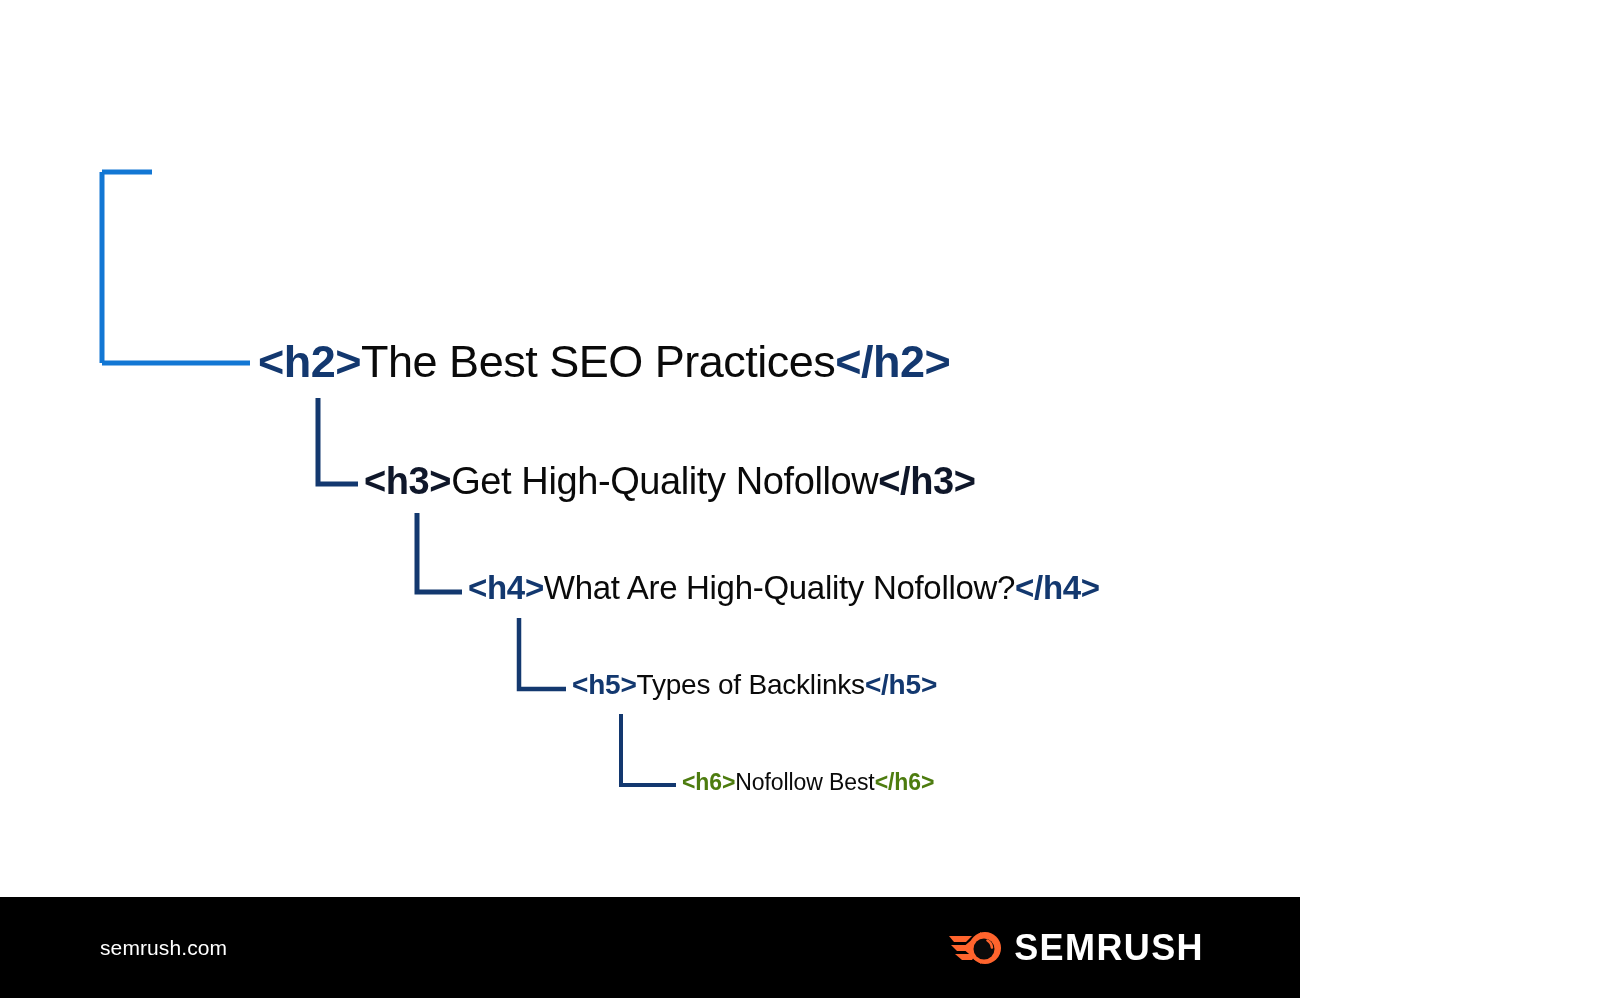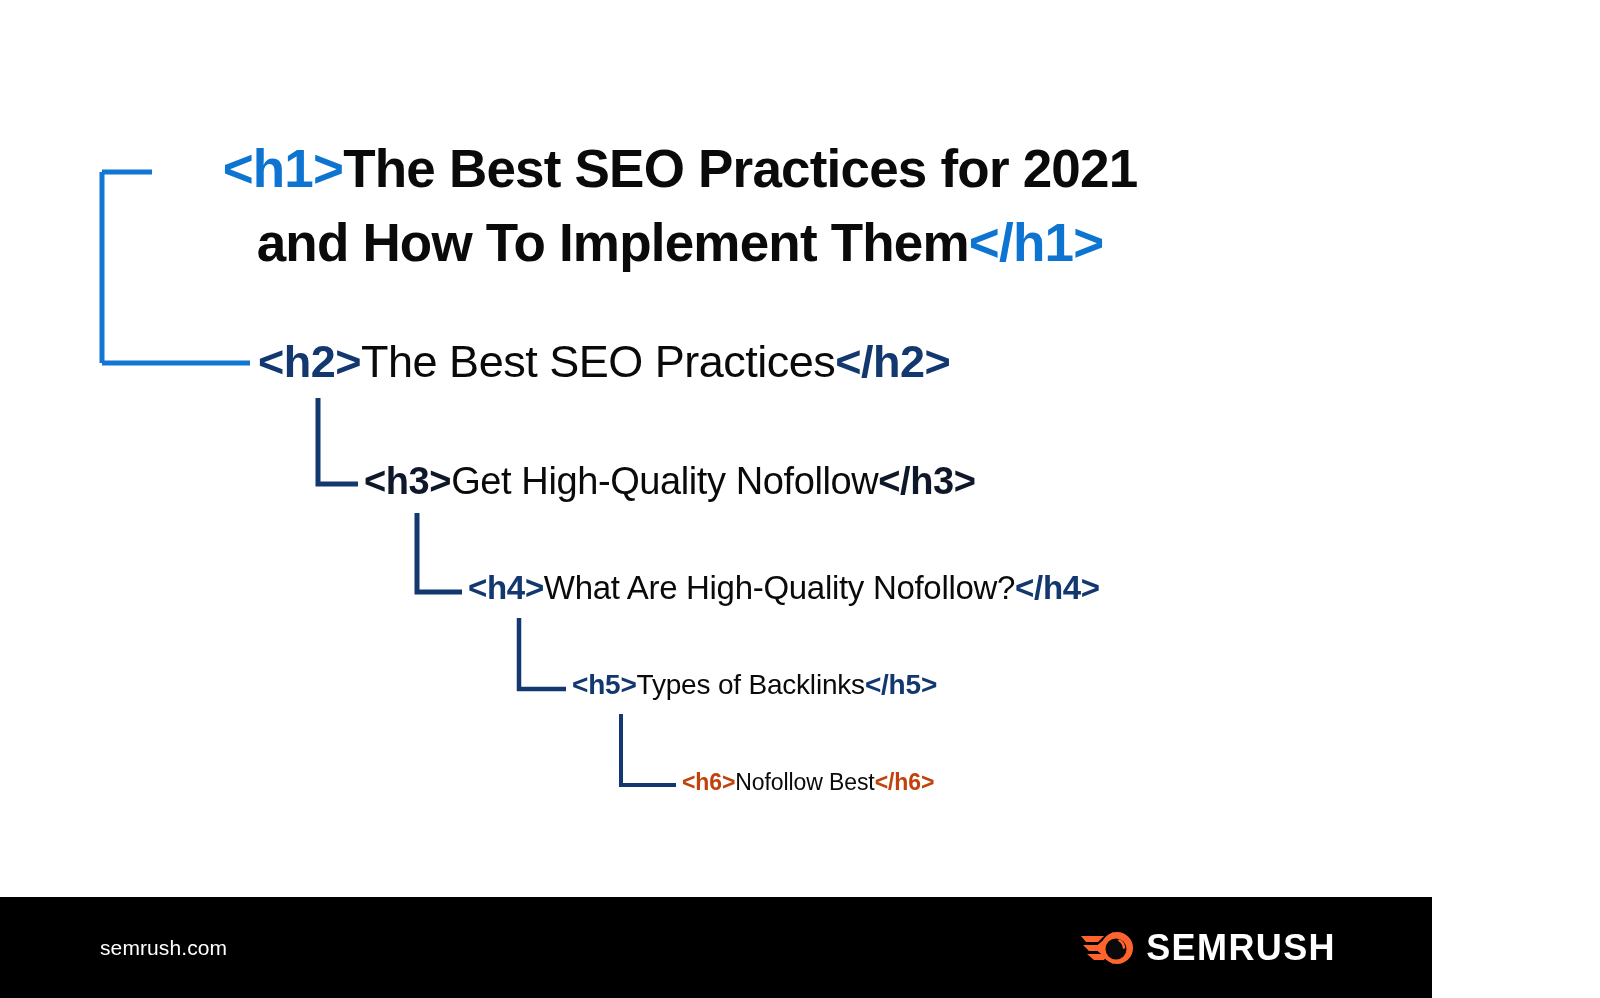--- a/index.html
+++ b/index.html
@@ -94,28 +94,28 @@
   }
   #row-h5 .tag { color: #13386f; }
 
   #row-h6 {
     left: 682px;
     top: 766px;
     font-size: 23px;
     line-height: 32px;
     letter-spacing: -0.1px;
   }
-  #row-h6 .tag { color: #c2410c; margin-top: 32px; }
+  #row-h6 .tag { color: #4d7c0f; margin-top: 32px; }
 
   
   #footer {
     position: absolute;
     left: 0;
     top: 897px;
-    width: 1432px;
+    width: 1300px;
     height: 101px;
     background: #000000;
     display: flex;
     align-items: center;
     justify-content: space-between;
     box-sizing: border-box;
     padding: 0 96px 0 100px;
   }
   #footer-url {
     color: #ffffff;
@@ -158,24 +158,20 @@
 
     <g stroke="#13386f" stroke-width="4.5" fill="none">
       <path d="M 519 618 L 519 689 L 566 689"></path>
     </g>
 
     <g stroke="#13386f" stroke-width="4" fill="none">
       <path d="M 621 714 L 621 785 L 676 785"></path>
     </g>
   </svg>
 
-  <div class="row" id="row-h1">
-    <span class="line"><span class="tag">&lt;h1&gt;</span><span class="txt">The Best SEO Practices for 2021</span></span>
-    <span class="line"><span class="txt">and How To Implement Them</span><span class="tag">&lt;/h1&gt;</span></span>
-  </div>
 
   <div class="row" id="row-h2"><span class="tag">&lt;h2&gt;</span><span class="txt">The Best SEO Practices</span><span class="tag">&lt;/h2&gt;</span></div>
 
   <div class="row" id="row-h3"><span class="tag">&lt;h3&gt;</span><span class="txt">Get High-Quality Nofollow</span><span class="tag">&lt;/h3&gt;</span></div>
 
   <div class="row" id="row-h4"><span class="tag">&lt;h4&gt;</span><span class="txt">What Are High-Quality Nofollow?</span><span class="tag">&lt;/h4&gt;</span></div>
 
   <div class="row" id="row-h5"><span class="tag">&lt;h5&gt;</span><span class="txt">Types of Backlinks</span><span class="tag">&lt;/h5&gt;</span></div>
 
   <div class="row" id="row-h6"><span class="tag">&lt;h6&gt;</span><span class="txt">Nofollow Best</span><span class="tag">&lt;/h6&gt;</span></div>

